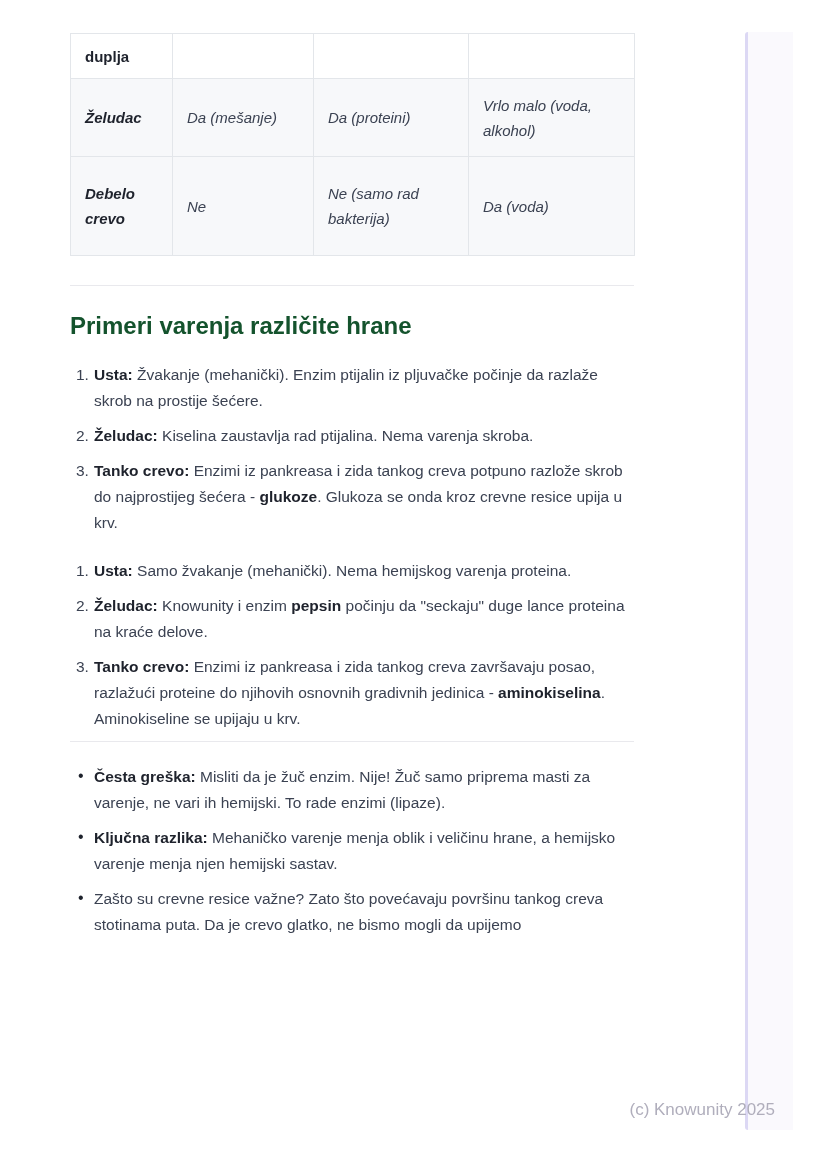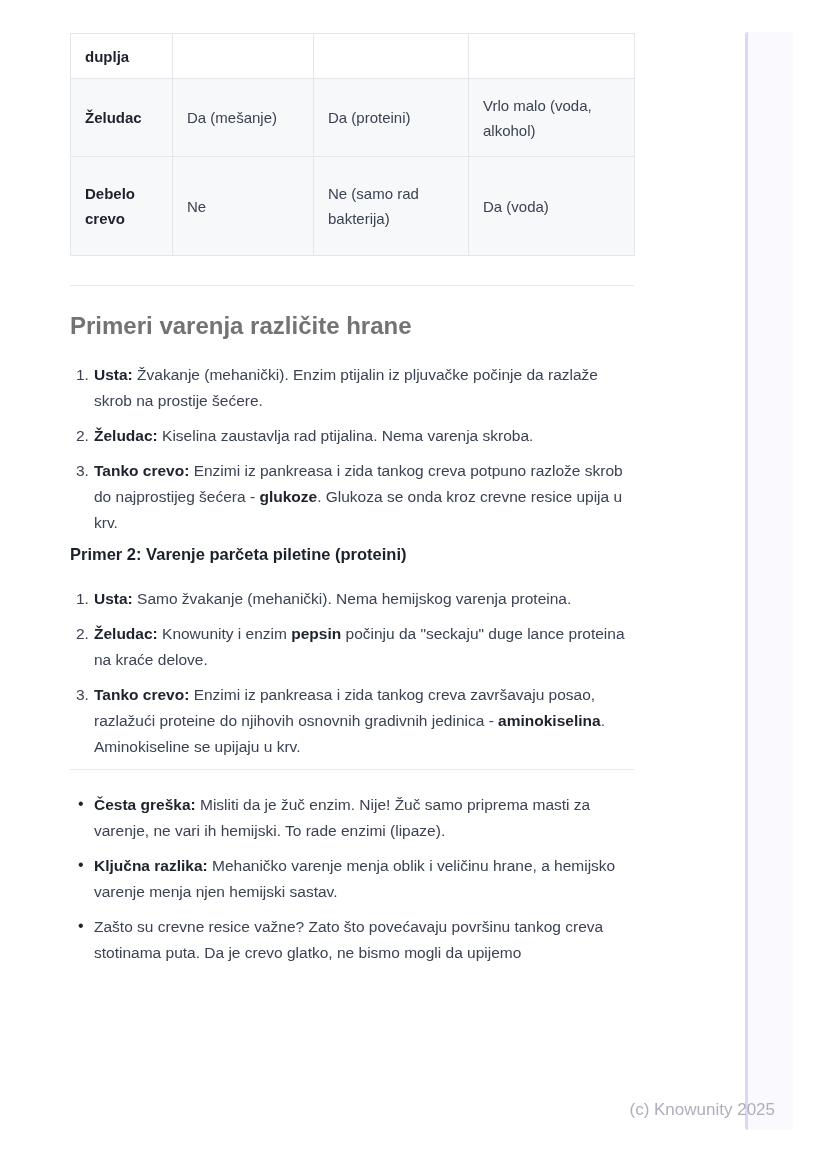--- a/index.html
+++ b/index.html
@@ -34,32 +34,32 @@
   table.digestion td {
     border:1px solid #e3e6ea;
     padding:6px 14px;
     vertical-align:middle;
     line-height:25px;
     word-wrap:break-word;
   }
   tr.row-cut   { height:45px; }
   tr.row-mid   { height:78px; }
   tr.row-last  { height:99px; }
-  tr.alt       { background:#f7f8fa; }
+  tr.alt       { background:#f7f8fa;font-style:italic; }
   td.organ, .b, td.bold-cell { font-weight:bold; color:#1e222c; }
   hr.divider {
     border:none;
     border-top:1px solid #e9e9ed;
     margin:29px 0 0 0;
   }
   hr.divider.tight { margin-top:9px; }
   h2.purple {
     font-size:24px;
     font-weight:bold;
-    color:#737373;
+    color:#14532d;
     line-height:29px;
     margin:25px 0 0 0;
   }
   h3.primer {
     font-size:16.5px;
     font-weight:bold;
     color:#1d212b;
     line-height:19px;
     margin:5px 0 0 0;
   }
@@ -132,21 +132,20 @@
       <span class="marker">1.</span><span class="b">Usta:</span><span> Žvakanje (mehanički). Enzim ptijalin iz pljuvačke počinje da razlaže skrob na prostije šećere.</span>
     </li>
     <li>
       <span class="marker">2.</span><span class="b">Želudac:</span><span> Kiselina zaustavlja rad ptijalina. Nema varenja skroba.</span>
     </li>
     <li>
       <span class="marker">3.</span><span class="b">Tanko crevo:</span><span> Enzimi iz pankreasa i zida tankog creva potpuno razlože skrob do najprostijeg šećera - </span><span class="b">glukoze</span><span>. Glukoza se onda kroz crevne resice upija u krv.</span>
     </li>
   </ol>
 
-  <h3 class="primer">Primer 2: Varenje parčeta piletine (proteini)</h3>
   <ol class="steps">
     <li>
       <span class="marker">1.</span><span class="b">Usta:</span><span> Samo žvakanje (mehanički). Nema hemijskog varenja proteina.</span>
     </li>
     <li>
       <span class="marker">2.</span><span class="b">Želudac:</span><span> Knowunity i enzim </span><span class="b">pepsin</span><span> počinju da "seckaju" duge lance proteina na kraće delove.</span>
     </li>
     <li>
       <span class="marker">3.</span><span class="b">Tanko crevo:</span><span> Enzimi iz pankreasa i zida tankog creva završavaju posao, razlažući proteine do njihovih osnovnih gradivnih jedinica - </span><span class="b">aminokiselina</span><span>. Aminokiseline se upijaju u krv.</span>
     </li>

